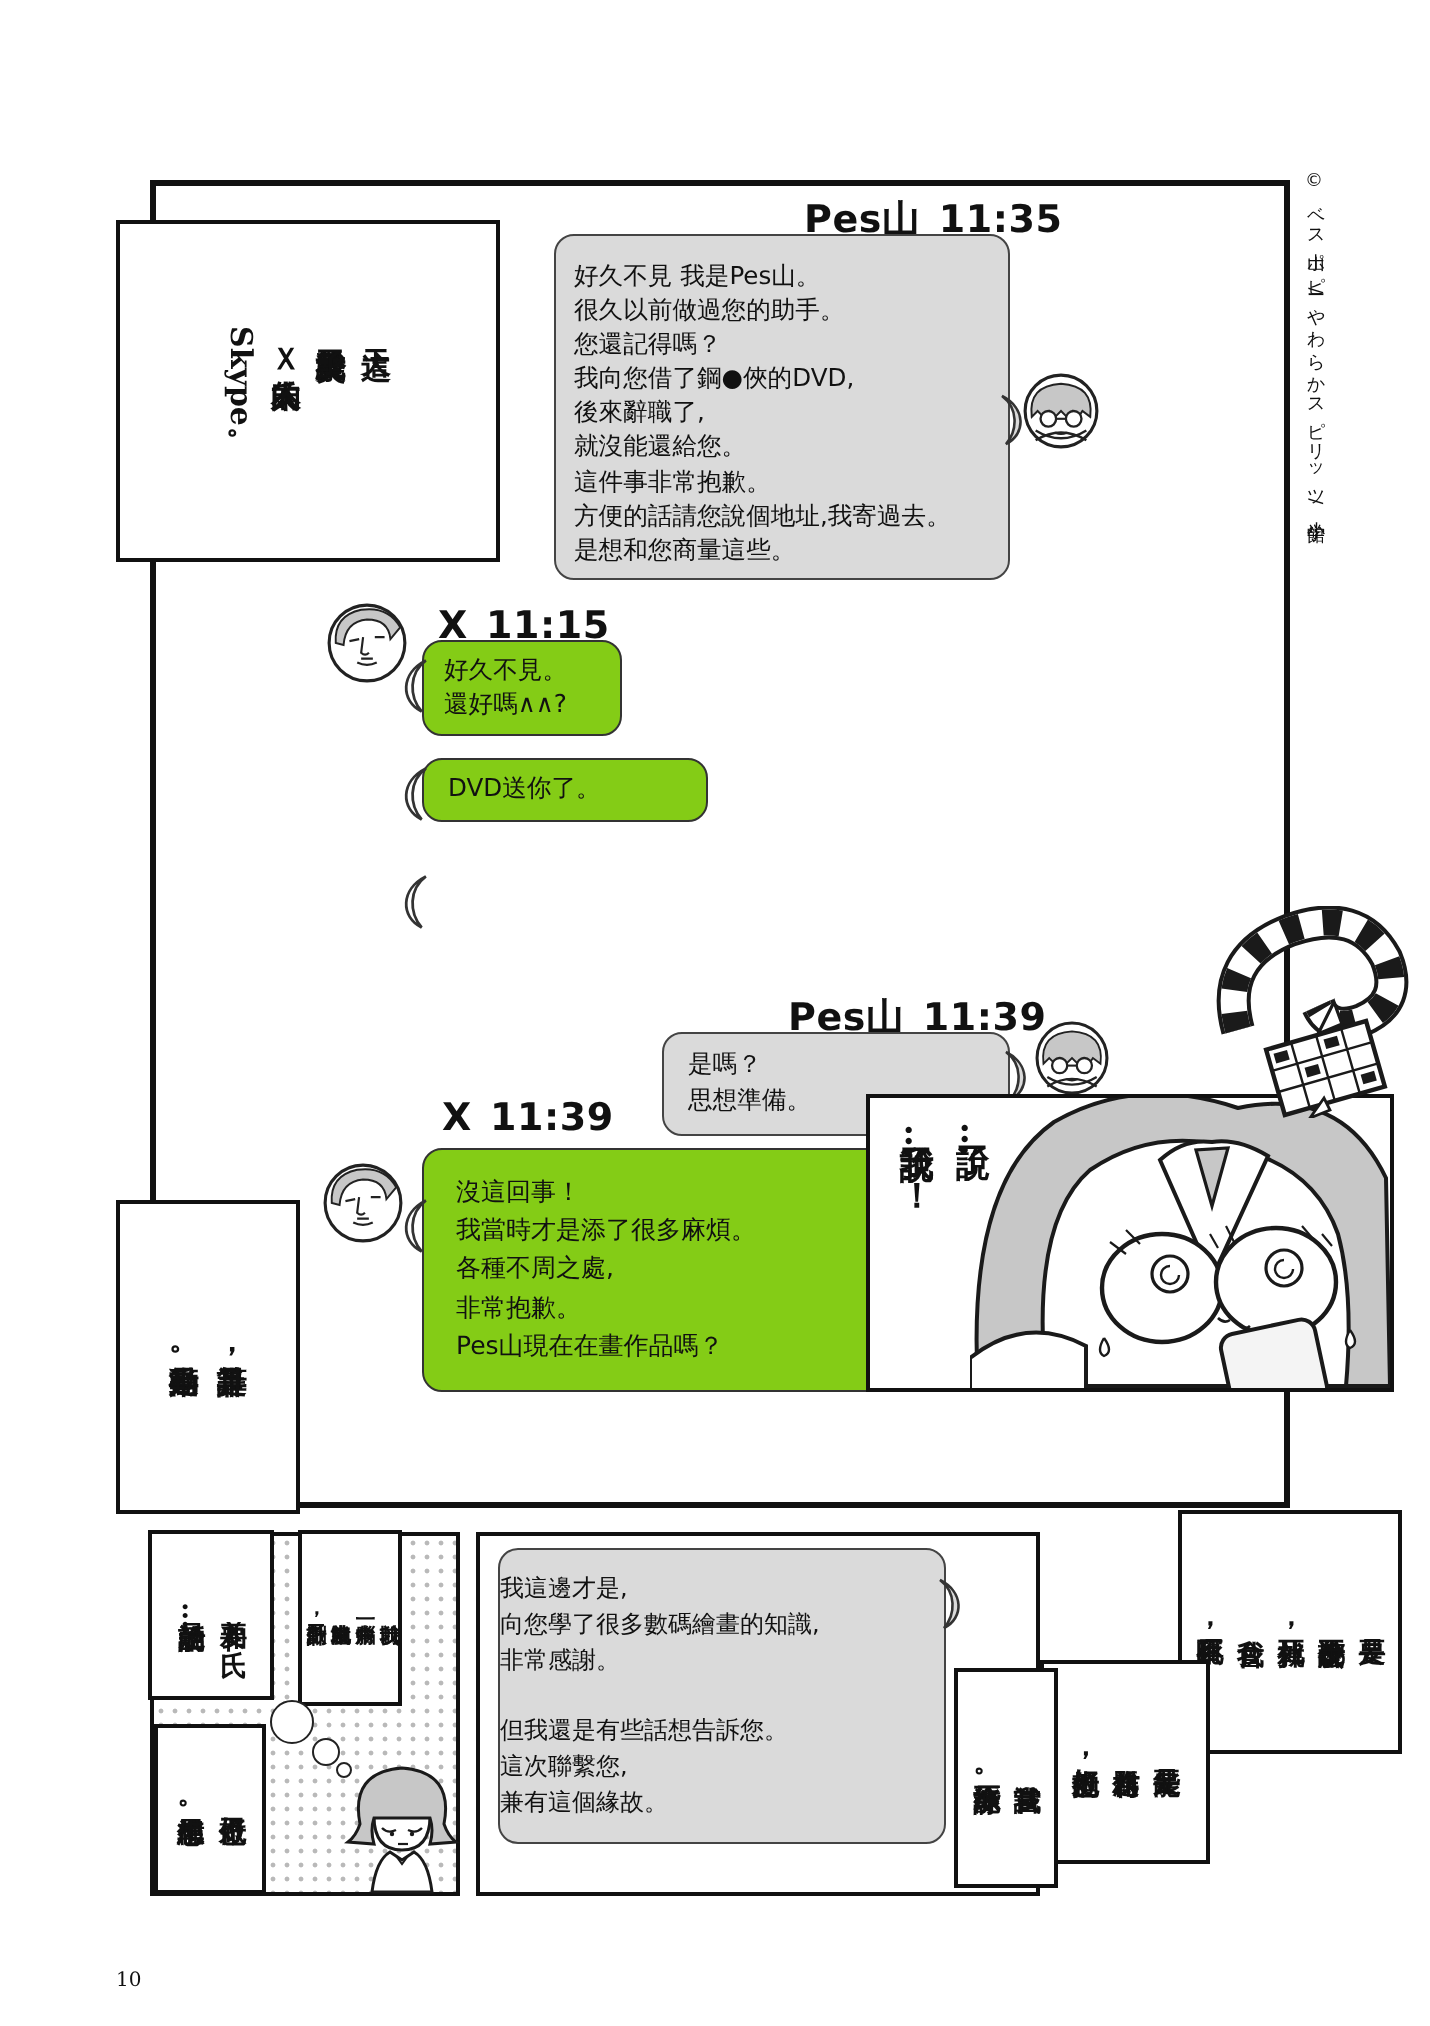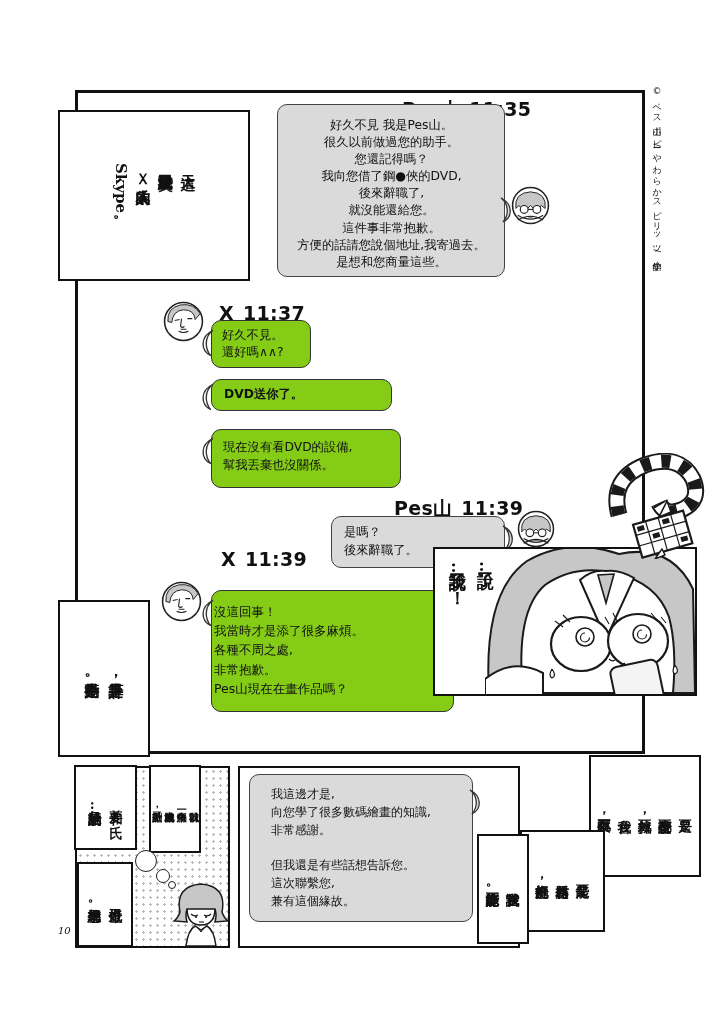--- a/index.html
+++ b/index.html
@@ -34,21 +34,21 @@
         <span class="vcol">這天</span>
         <span class="vcol">我終於突擊了</span>
         <span class="vcol">Ｘ氏本人的</span>
         <span class="vcol">Skype。</span>
       </div>
   </div>
 
   <div class="chat-header" style="left:402px;top:97px;">
     <span>Pes山</span><span class="time">11:35</span>
   </div>
-  <div class="bubble gray" style="left:277px;top:104px;width:228px;height:173px;font-size:12.3px;line-height:17.1px;padding:12px 8px 8px 9px;text-align:center;">好久不見 我是Pes山。
+  <div class="bubble gray" style="left:277px;top:117px;width:228px;height:173px;font-size:12.3px;line-height:17.1px;padding:12px 8px 8px 9px;">好久不見 我是Pes山。
 很久以前做過您的助手。
 您還記得嗎？
 我向您借了鋼●俠的DVD,
 後來辭職了,
 就沒能還給您。
 這件事非常抱歉。
 方便的話請您說個地址,我寄過去。
 是想和您商量這些。</div>
   <svg class="tail" style="left:500px;top:196px;" width="16" height="28" viewBox="0 0 16 28">
     <path d="M1,2 C13,8 13,21 3,26 C9,19 9,8 1,2 Z" fill="#dadada" stroke="#333" stroke-width="1.3"></path>
@@ -58,52 +58,50 @@
     <circle cx="20" cy="20" r="18.4" fill="#fff" stroke="#222" stroke-width="1.6"></circle>
     <path d="M5,23 Q3,7 20,6 Q37,7 35,23 L31,20 L29,23 L26,20 L23,23 L20,20 L17,23 L14,20 L11,23 L8,20 Z" fill="#c7c7c7" stroke="#222" stroke-width="1"></path>
     <circle cx="13.5" cy="24" r="4" fill="#fff" stroke="#222" stroke-width="1.2"></circle>
     <circle cx="26.5" cy="24" r="4" fill="#fff" stroke="#222" stroke-width="1.2"></circle>
     <path d="M17.5,24 h5" fill="none" stroke="#222" stroke-width="1.1"></path>
     <path d="M17,31 q3,1.6 6,0" fill="none" stroke="#222" stroke-width="1.1"></path>
     <path d="M7,35 Q20,27 33,35 M7,30 Q20,38 33,30" fill="none" stroke="#222" stroke-width="1.2"></path>
   </svg>
 
   <div class="chat-header" style="left:219px;top:302px;">
-    <span>X</span><span class="time">11:37</span>
+    <span>X</span><span class="time">11:15</span>
   </div>
 
   <svg class="avatar" style="left:163px;top:301px;" width="41" height="41" viewBox="0 0 42 42">
     <circle cx="21" cy="21" r="19.4" fill="#fff" stroke="#222" stroke-width="1.6"></circle>
     <path d="M5,21 Q4,7 18,4 Q32,2 38,13 L33,19 Q32,9 21,9 Q10,10 9,22 Z" fill="#c7c7c7" stroke="#222" stroke-width="1"></path>
     <path d="M12,20 l5,-1 M25,18 l5,0" fill="none" stroke="#222" stroke-width="1.2"></path>
     <path d="M19,18 L18,26 Q20,28 22,26" fill="none" stroke="#222" stroke-width="1.1"></path>
     <path d="M16,31 q5,2.4 10,0 M18,29 l6,0" fill="none" stroke="#222" stroke-width="1.1"></path>
   </svg>
   <div class="bubble" style="left:211px;top:320px;width:100px;height:48px;font-size:12.3px;line-height:17px;padding:6px 10px;">好久不見。
 還好嗎∧∧?</div>
   <svg class="tail" style="left:197px;top:328px;" width="17" height="30" viewBox="0 0 16 28">
     <path d="M15,2 C3,8 3,21 13,26 C7,19 7,8 15,2 Z" fill="#fff" stroke="#333" stroke-width="1.3"></path>
   </svg>
 
-  <div class="bubble" style="left:211px;top:379px;width:181px;height:32px;font-size:12.3px;line-height:17px;padding:6px 12px;font-weight:bold;">DVD送你了。</div>
+  <div class="bubble" style="left:211px;top:379px;width:143px;height:32px;font-size:12.3px;line-height:17px;padding:6px 12px;">DVD送你了。</div>
   <svg class="tail" style="left:197px;top:382px;" width="17" height="30" viewBox="0 0 16 28">
     <path d="M15,2 C3,8 3,21 13,26 C7,19 7,8 15,2 Z" fill="#fff" stroke="#333" stroke-width="1.3"></path>
   </svg>
 
-  <div class="bubble" style="left:211px;top:429px;width:190px;height:59px;font-size:12.3px;line-height:17.5px;padding:9px 11px;">現在沒有看DVD的設備,
-幫我丟棄也沒關係。</div>
   <svg class="tail" style="left:197px;top:436px;" width="17" height="30" viewBox="0 0 16 28">
     <path d="M15,2 C3,8 3,21 13,26 C7,19 7,8 15,2 Z" fill="#fff" stroke="#333" stroke-width="1.3"></path>
   </svg>
 
   <div class="chat-header" style="left:394px;top:496px;">
     <span>Pes山</span><span class="time">11:39</span>
   </div>
   <div class="bubble gray" style="left:331px;top:516px;width:174px;height:52px;font-size:12.3px;line-height:17.5px;padding:7px 12px;">是嗎？
-後來辭職了。</div>
+思想準備。</div>
   <svg class="tail" style="left:502px;top:524px;" width="16" height="28" viewBox="0 0 16 28">
     <path d="M1,2 C13,8 13,21 3,26 C9,19 9,8 1,2 Z" fill="#dadada" stroke="#333" stroke-width="1.3"></path>
   </svg>
   <svg class="avatar" style="left:517px;top:510px;" width="38" height="38" viewBox="0 0 40 40">
     <circle cx="20" cy="20" r="18.4" fill="#fff" stroke="#222" stroke-width="1.6"></circle>
     <path d="M5,23 Q3,7 20,6 Q37,7 35,23 L31,20 L29,23 L26,20 L23,23 L20,20 L17,23 L14,20 L11,23 L8,20 Z" fill="#c7c7c7" stroke="#222" stroke-width="1"></path>
     <circle cx="13.5" cy="24" r="4" fill="#fff" stroke="#222" stroke-width="1.2"></circle>
     <circle cx="26.5" cy="24" r="4" fill="#fff" stroke="#222" stroke-width="1.2"></circle>
     <path d="M17.5,24 h5" fill="none" stroke="#222" stroke-width="1.1"></path>
     <path d="M17,31 q3,1.6 6,0" fill="none" stroke="#222" stroke-width="1.1"></path>
@@ -113,21 +111,21 @@
   <div class="chat-header" style="left:221px;top:548px;">
     <span>X</span><span class="time">11:39</span>
   </div>
   <svg class="avatar" style="left:161px;top:581px;" width="41" height="41" viewBox="0 0 42 42">
     <circle cx="21" cy="21" r="19.4" fill="#fff" stroke="#222" stroke-width="1.6"></circle>
     <path d="M5,21 Q4,7 18,4 Q32,2 38,13 L33,19 Q32,9 21,9 Q10,10 9,22 Z" fill="#c7c7c7" stroke="#222" stroke-width="1"></path>
     <path d="M12,20 l5,-1 M25,18 l5,0" fill="none" stroke="#222" stroke-width="1.2"></path>
     <path d="M19,18 L18,26 Q20,28 22,26" fill="none" stroke="#222" stroke-width="1.1"></path>
     <path d="M16,31 q5,2.4 10,0 M18,29 l6,0" fill="none" stroke="#222" stroke-width="1.1"></path>
   </svg>
-  <div class="bubble" style="left:211px;top:590px;width:243px;height:122px;font-size:12.5px;line-height:19.2px;padding:11px 2px;">沒這回事！
+  <div class="bubble" style="left:211px;top:574px;width:243px;height:122px;font-size:12.5px;line-height:19.2px;padding:11px 16px;">沒這回事！
 我當時才是添了很多麻煩。
 各種不周之處,
 非常抱歉。
 Pes山現在在畫作品嗎？</div>
   <svg class="tail" style="left:197px;top:598px;" width="17" height="30" viewBox="0 0 16 28">
     <path d="M15,2 C3,8 3,21 13,26 C7,19 7,8 15,2 Z" fill="#fff" stroke="#333" stroke-width="1.3"></path>
   </svg>
 
   <div class="panel" style="left:433px;top:547px;width:264px;height:149px;border-width:2.5px;overflow:hidden;">
     <svg class="art" style="right:-2px;top:-2px;" width="212" height="148" viewBox="0 0 212 148">
@@ -207,21 +205,21 @@
       <path d="M15,30 Q15,47 29,47 Q43,47 43,30 Z" fill="#fff" stroke="#1a1a1a" stroke-width="1.5"></path>
       <path d="M8,34 Q3,8 29,6 Q55,8 50,34 Q52,40 56,43 L43,44 Q45,37 43,31 L15,31 Q13,37 15,44 L2,43 Q6,40 8,34 Z" fill="#c7c7c7" stroke="#1a1a1a" stroke-width="1.5"></path>
       <path d="M19,36 q3,3 7,1 M39,36 q-3,3 -7,1" fill="none" stroke="#1a1a1a" stroke-width="1.2"></path>
       <circle cx="24" cy="39" r="1.1" fill="#1a1a1a"></circle>
         <circle cx="34" cy="39" r="1.1" fill="#1a1a1a"></circle>
       <path d="M27,44 h5" fill="none" stroke="#1a1a1a" stroke-width="1.1"></path>
     </svg>
   </div>
 
   <div class="panel" style="left:238px;top:766px;width:282px;height:182px;border-width:2.5px;">
-    <div class="bubble gray" style="left:9px;top:6px;width:224px;height:148px;font-size:12px;line-height:17.8px;padding:11px 21px;">我這邊才是,
+    <div class="bubble gray" style="left:9px;top:6px;width:224px;height:148px;font-size:12px;line-height:17.8px;padding:11px 0;">我這邊才是,
 向您學了很多數碼繪畫的知識,
 非常感謝。
 
 但我還是有些話想告訴您。
 這次聯繫您,
 兼有這個緣故。</div>
     <svg class="tail" style="left:229px;top:20px;" width="16" height="28" viewBox="0 0 16 28">
       <path d="M1,2 C13,8 13,21 3,26 C9,19 9,8 1,2 Z" fill="#dadada" stroke="#333" stroke-width="1.3"></path>
     </svg>
   </div>
@@ -242,15 +240,15 @@
         <span class="vcol">也挺好的，</span>
       </div>
   </div>
   <div class="box" style="left:477px;top:834px;width:52px;height:110px;border-width:2.5px;z-index:3;">
     <div class="vtext" style="font-size:13.5px;line-height:1.5;">
         <span class="vcol">我嘗試</span>
         <span class="vcol">能不能原諒。</span>
       </div>
   </div>
 
-  <div style="position:absolute;left:58px;top:925px;font-size:10px;font-family:'DejaVu Serif','Liberation Serif',serif;font-style:italic;">10</div>
+  <div style="position:absolute;left:58px;top:985px;font-size:10px;font-family:'DejaVu Serif','Liberation Serif',serif;">10</div>
 
 </div>
 
 </body></html>

